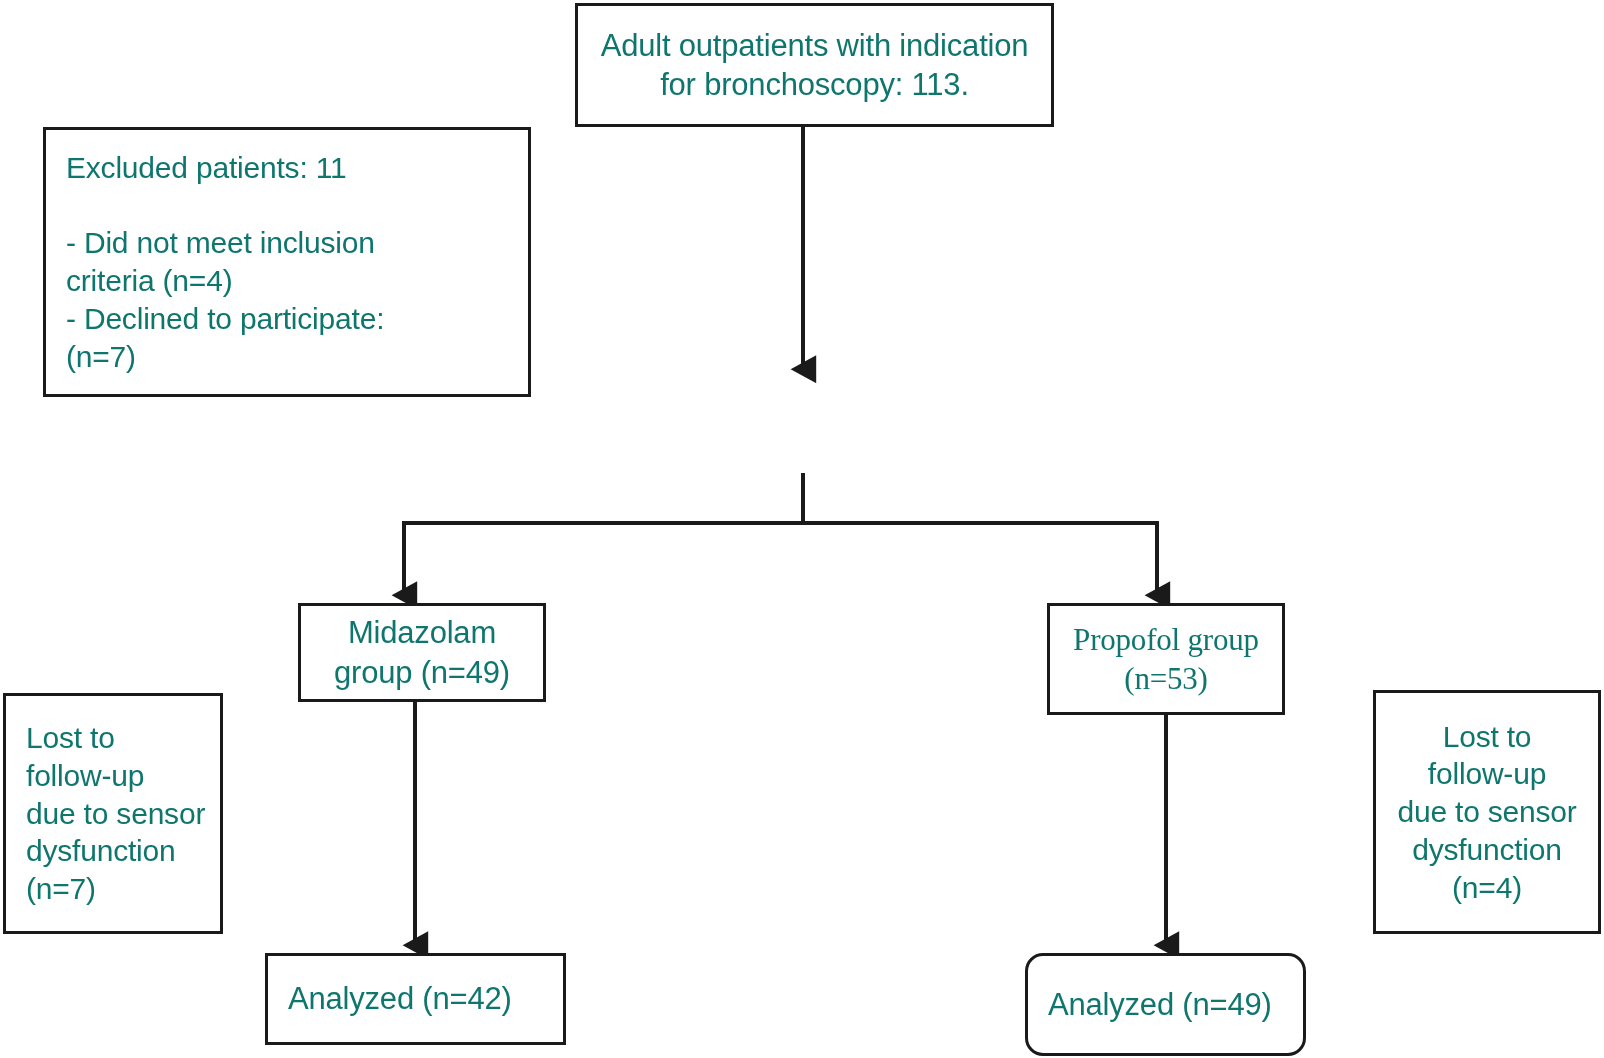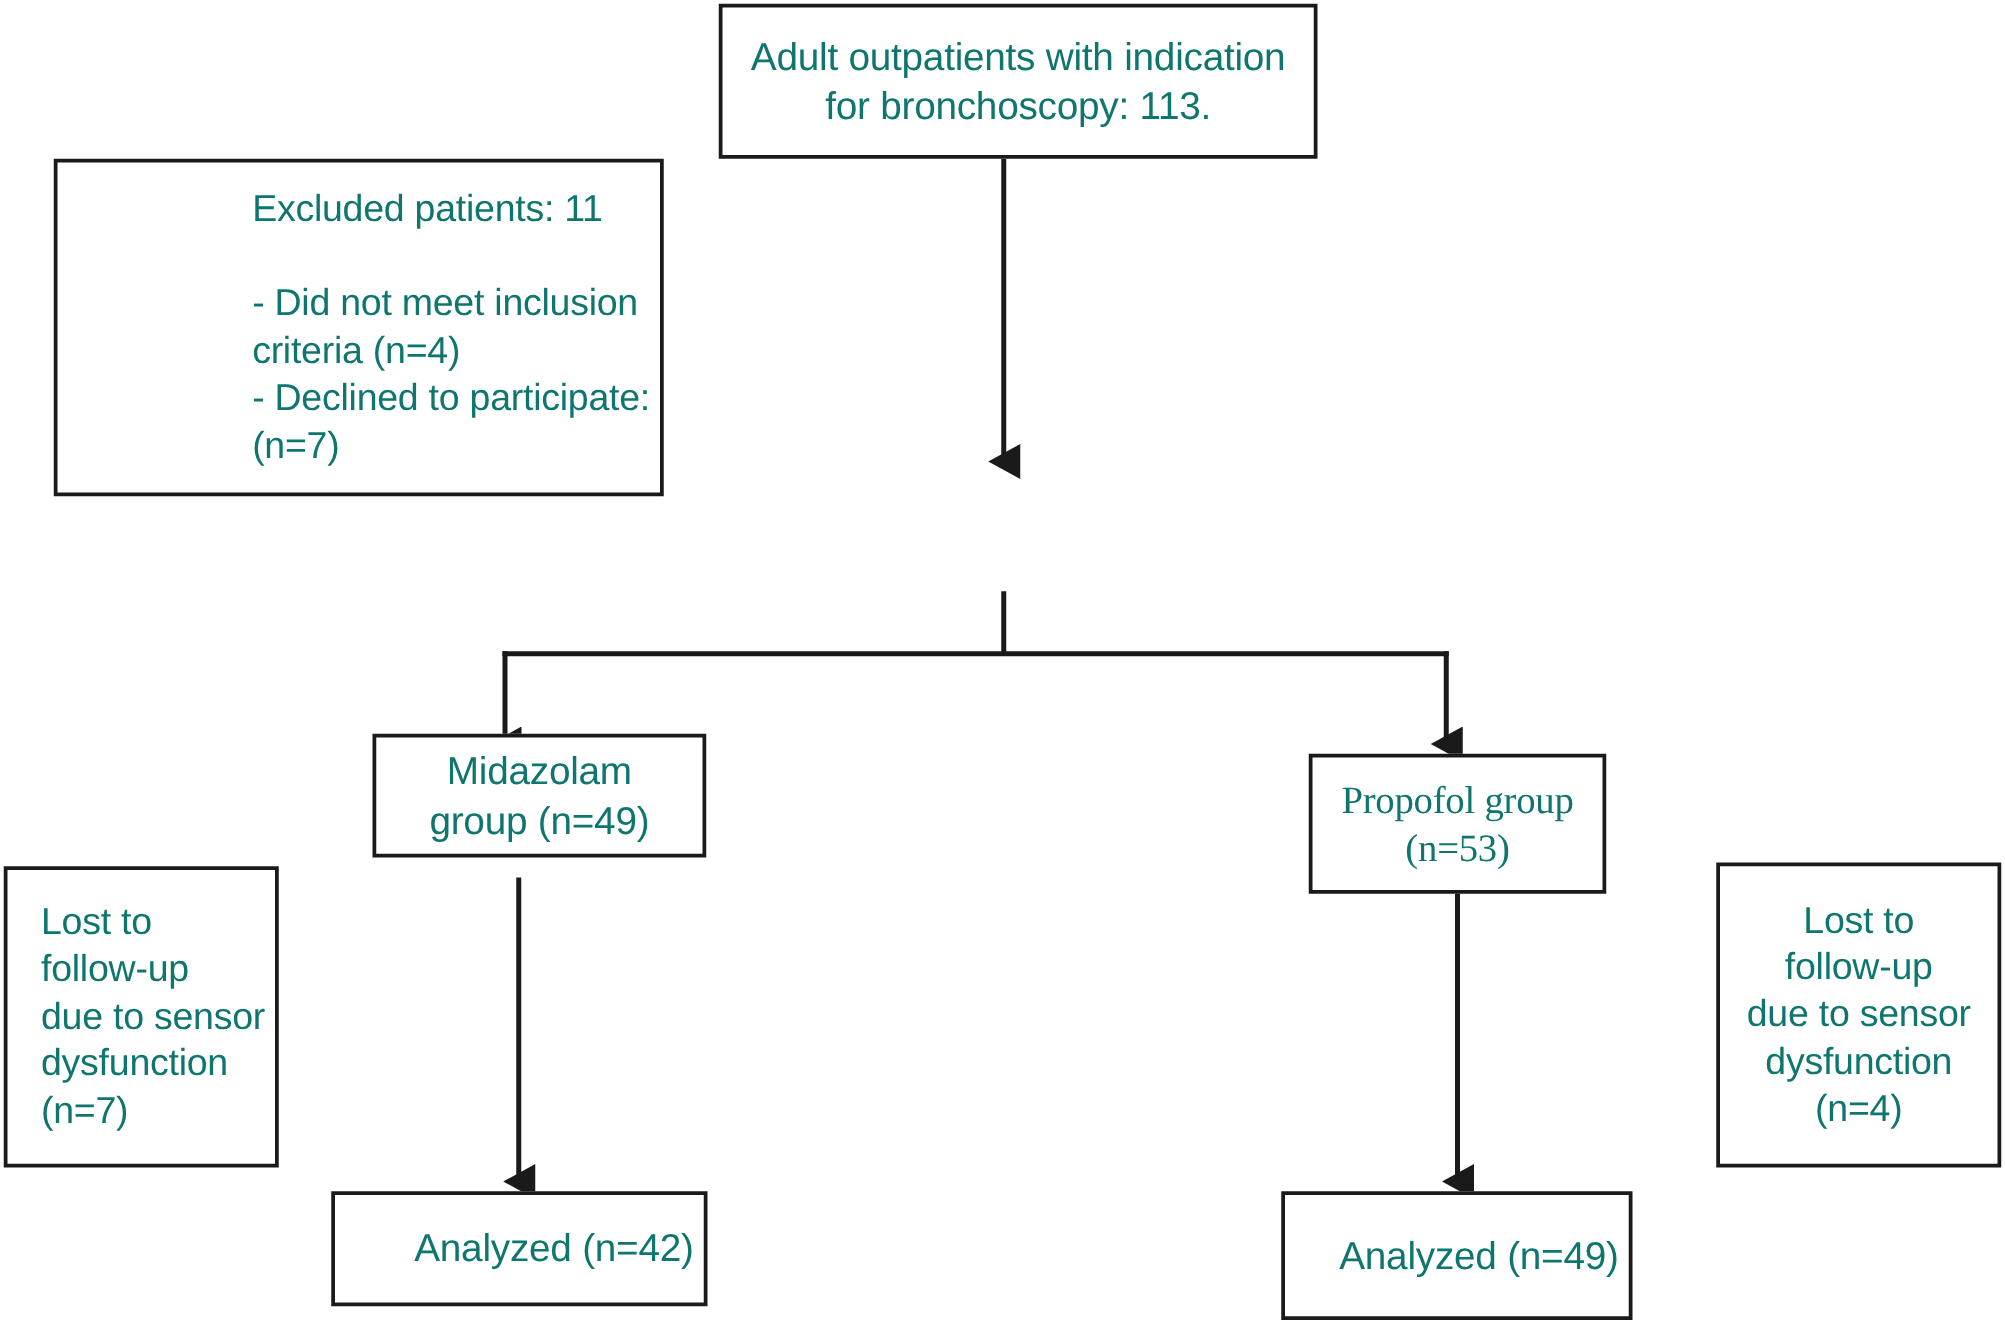--- a/index.html
+++ b/index.html
@@ -37,43 +37,43 @@
     font-size: 31px;
     line-height: 1.26;
     color: #0f766e;
     letter-spacing: -0.2px;
   }
   .node-box.align-center {
     align-items: center;
     text-align: center;
   }
   .node-box.align-left {
-    align-items: flex-end;
+    align-items: flex-start;
     text-align: left;
   }
   .node-text {
     display: block;
     white-space: pre-line;
     padding: 0 10px;
   }
   .node-box.align-left .node-text {
     padding-left: 20px;
     padding-right: 8px;
   }
 
   
   #node-enrollment { left: 575px;  top: 3px;    width: 479px; height: 124px; }
   #node-excluded   { left: 43px;   top: 127px;  width: 488px; height: 270px; font-size: 30px; }
   #node-randomized { left: 607px;  top: 377px;  width: 394px; height: 97px; }
-  #node-midazolam  { left: 298px;  top: 587px;  width: 267px; height: 99px; }
+  #node-midazolam  { left: 298px;  top: 603px;  width: 248px; height: 99px; }
   #node-propofol   { left: 1047px; top: 603px;  width: 238px; height: 112px; font-family: Liberation Serif, serif; }
   #node-lost-left  { left: 3px;    top: 693px;  width: 220px; height: 241px; font-size: 30px; }
   #node-lost-right { left: 1373px; top: 690px;  width: 228px; height: 244px; font-size: 30px; }
   #node-analyzed-left  { left: 265px;  top: 953px; width: 301px; height: 92px; }
-  #node-analyzed-right { left: 1025px; top: 953px; width: 281px; height: 103px; }
+  #node-analyzed-right { left: 1025px; top: 953px; width: 281px; height: 103px; border-radius: 18px; }
 </style>
 </head>
 <body>
 
 <div id="diagram-root">
 
   <svg class="flow-canvas" viewBox="0 0 1604 1058" aria-hidden="true">
     <defs>
       <marker id="arrowhead" markerWidth="7" markerHeight="7" refX="3.2" refY="3.5" orient="auto" markerUnits="strokeWidth">
         <polygon points="0,0.2 7,0.2 3.5,6.6" fill="#1a1a1a"></polygon>

